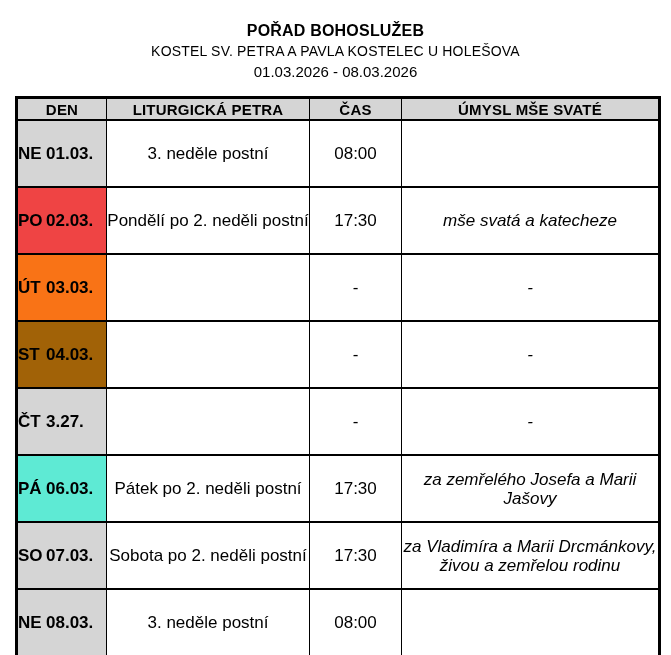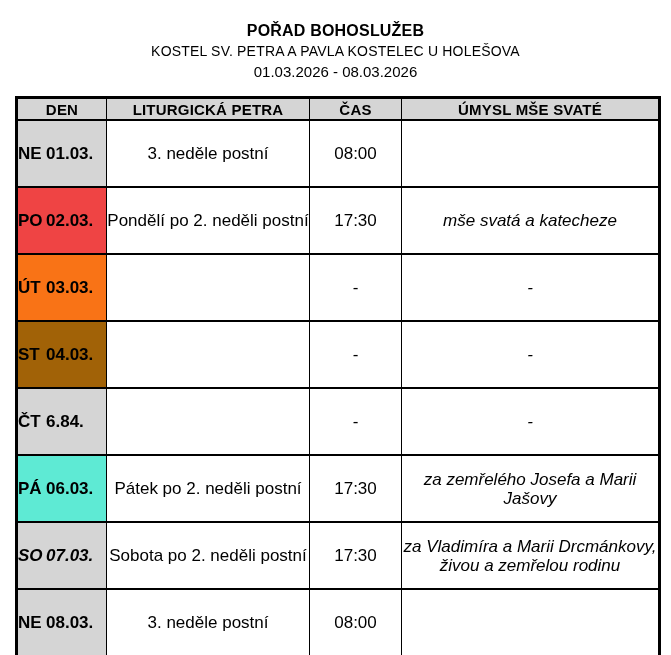--- a/index.html
+++ b/index.html
@@ -153,39 +153,39 @@
       <td class="den-cell" style="background: #a16207;">
         <span class="day-abbr">ST</span><span class="day-date">04.03.</span>
       </td>
       <td class="celebration-cell"></td>
       <td class="time-cell">-</td>
       <td class="intention-cell">-</td>
     </tr>
 
     <tr>
       <td class="den-cell" style="background: rgb(213, 213, 213);">
-        <span class="day-abbr">ČT</span><span class="day-date">6.84.</span>
+        <span class="day-abbr">ČT</span><span class="day-date">3.27.</span>
       </td>
       <td class="celebration-cell"></td>
       <td class="time-cell">-</td>
       <td class="intention-cell">-</td>
     </tr>
 
     <tr>
       <td class="den-cell" style="background: #5eead4;">
         <span class="day-abbr">PÁ</span><span class="day-date">06.03.</span>
       </td>
       <td class="celebration-cell">Pátek po 2. neděli postní</td>
       <td class="time-cell">17:30</td>
       <td class="intention-cell">za zemřelého Josefa a Marii
 Jašovy</td>
     </tr>
 
     <tr>
-      <td class="den-cell" style="background: rgb(213, 213, 213); font-style: italic;">
+      <td class="den-cell" style="background: rgb(213, 213, 213);">
         <span class="day-abbr">SO</span><span class="day-date">07.03.</span>
       </td>
       <td class="celebration-cell">Sobota po 2. neděli postní</td>
       <td class="time-cell">17:30</td>
       <td class="intention-cell">za Vladimíra a Marii Drcmánkovy,
 živou a zemřelou rodinu</td>
     </tr>
 
     <tr>
       <td class="den-cell" style="background: rgb(213, 213, 213);">

